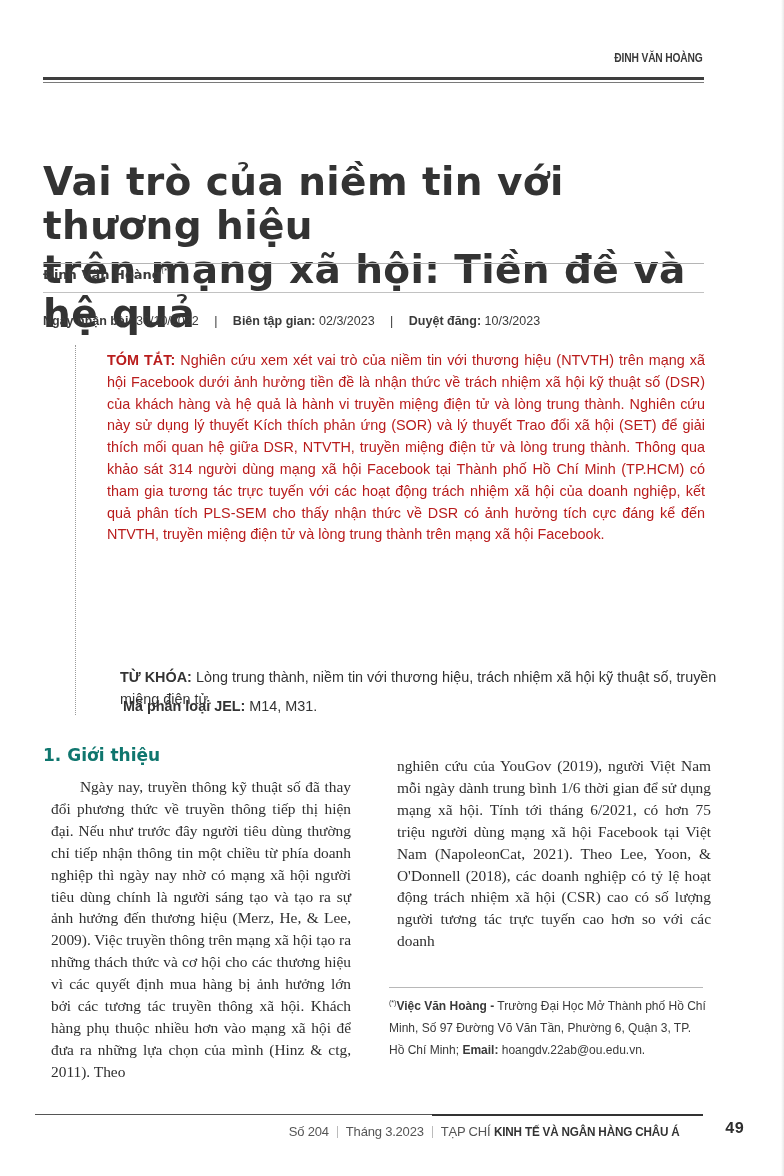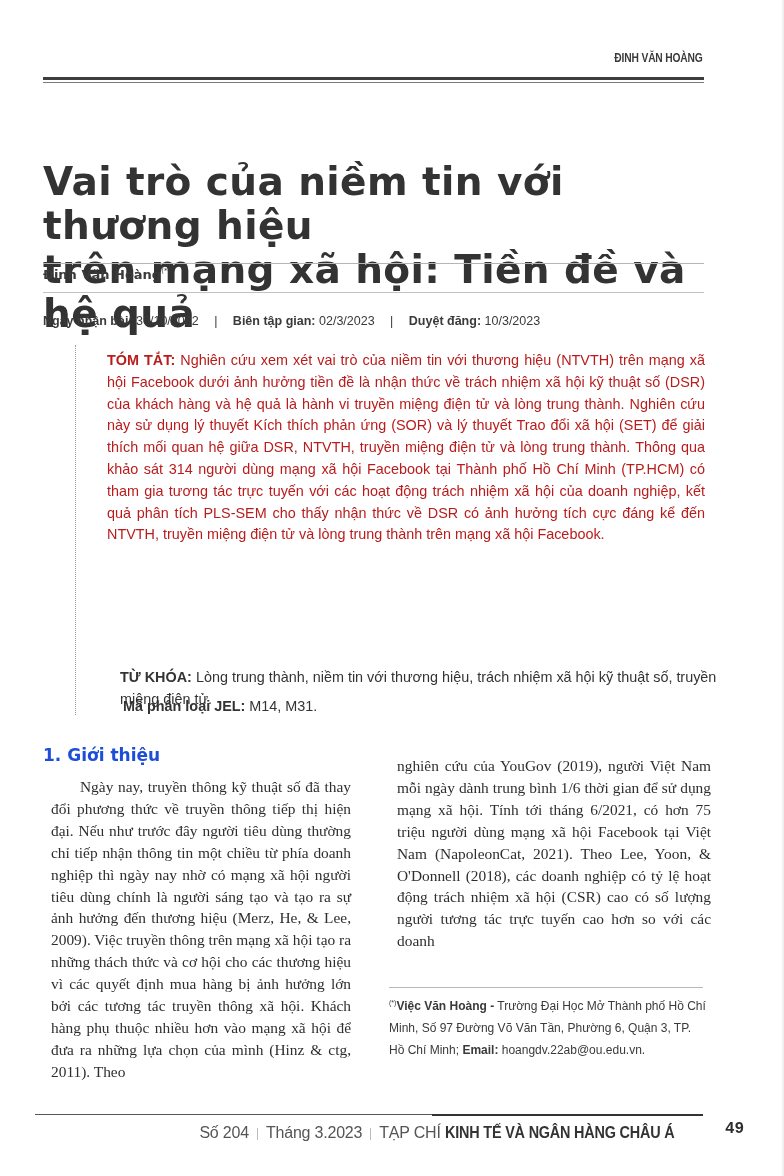--- a/index.html
+++ b/index.html
@@ -47,41 +47,41 @@
       position: absolute; left: 107px; top: 654px; width: 598px;
       font-size: 14.4px; line-height: 21.8px; color: #333333; margin: 13px;
     }
     .jel {
       position: absolute; left: 107px; top: 680px; width: 598px;
       font-size: 14.4px; line-height: 21.8px; color: #333333; margin: 16px;
     }
 
     .section-heading {
       position: absolute; left: 43px; top: 745px; margin: 0;
-      font-family: "DejaVu Sans", sans-serif; font-weight: bold; font-size: 17px; color: #1d4ed8;
+      font-family: "DejaVu Sans", sans-serif; font-weight: bold; font-size: 17px; color: #0f766e;
     }
     .col {
       position: absolute; font-family: "Liberation Serif", serif; font-size: 15.4px; line-height: 21.9px;
       color: #2e2e2e; text-align: justify; margin: 8px;
     }
     .col-left { left: 43px; top: 768px; width: 300px; text-indent: 29px; }
     .col-right { left: 389px; top: 747px; width: 314px; }
 
     .footnote-rule { position: absolute; left: 389px; top: 987px; width: 314px; height: 1px; background: #b8b8b8; }
     .footnote {
       position: absolute; left: 389px; top: 992px; width: 318px;
       font-size: 12px; line-height: 21.8px; color: #3a3a3a; margin: 0;
     }
     .footnote b { font-weight: bold; }
     .footnote sup { font-size: 7px; vertical-align: 5px; }
 
     .foot-rule { position: absolute; left: 35px; top: 1114px; width: 668px; height: 1px; background: #555; }
     .foot-rule-thick { position: absolute; left: 432px; top: 1114px; width: 271px; height: 2px; background: #333; }
     .footer {
-      position: absolute; right: 84px; top: 1124px; font-size: 16px; color: #555; white-space: nowrap;
+      position: absolute; right: 84px; top: 1124px; font-size: 13px; color: #555; white-space: nowrap;
       letter-spacing: -0.2px;
     }
     .footer .bar { display: inline-block; width: 1px; height: 12px; background: #bbb; margin: 0 8px; vertical-align: -2px; }
     .footer .journal { font-weight: bold; color: #333; transform: scaleX(0.9); display: inline-block; transform-origin: left; }
     .page-number {
       position: absolute; left: 725px; top: 1120px; font-family: Liberation Mono, monospace;
       font-weight: bold; font-size: 16px; color: #2e2e2e;
     }
     .edge-shadow { position: absolute; right: 0; top: 0; width: 3px; height: 1176px; background: linear-gradient(to right, #ffffff, #e9e9e9); }
   </style>

